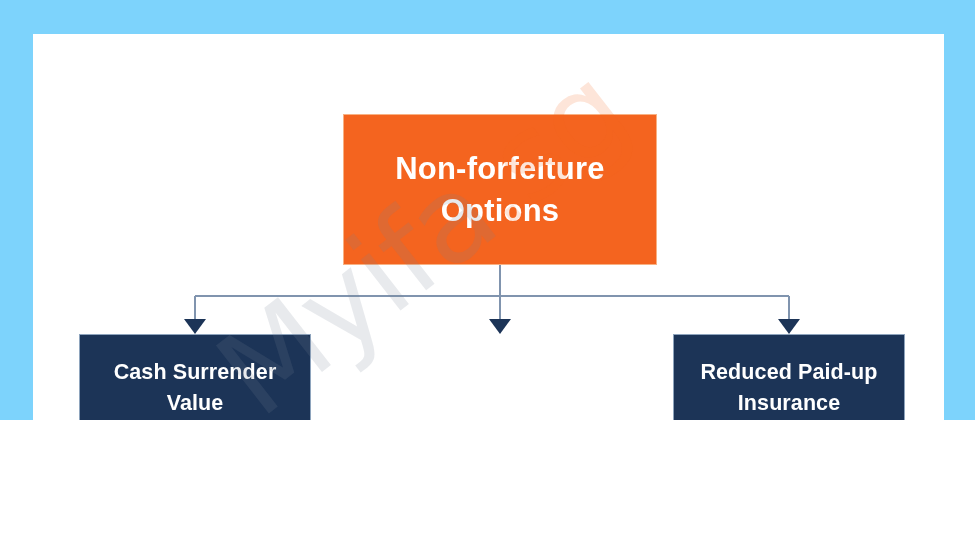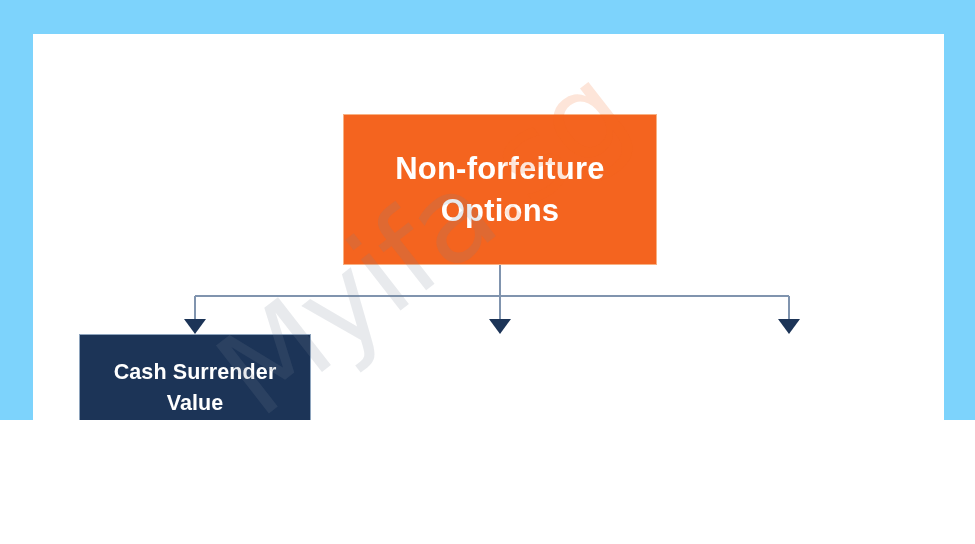--- a/index.html
+++ b/index.html
@@ -128,19 +128,22 @@
       <polygon points="745,285 767,285 756,300" fill="#1c3457"></polygon>
     </svg>
 
     <div id="root-node" class="node">
       <span class="node-label">Non-forfeiture Options</span>
     </div>
 
     <div id="leaf-node-0" class="node leaf-node">
       <span class="node-label">Cash Surrender Value</span>
     </div>
+    <div id="leaf-node-2" class="node leaf-node">
+      <span class="node-label">Reduced Paid-up Insurance</span>
+    </div>
 
     <div id="watermark">
       <span class="wm-gray">Myifa</span><span class="wm-or">.sg</span>
     </div>
 
   </div>
 </div>
 
 </body></html>

